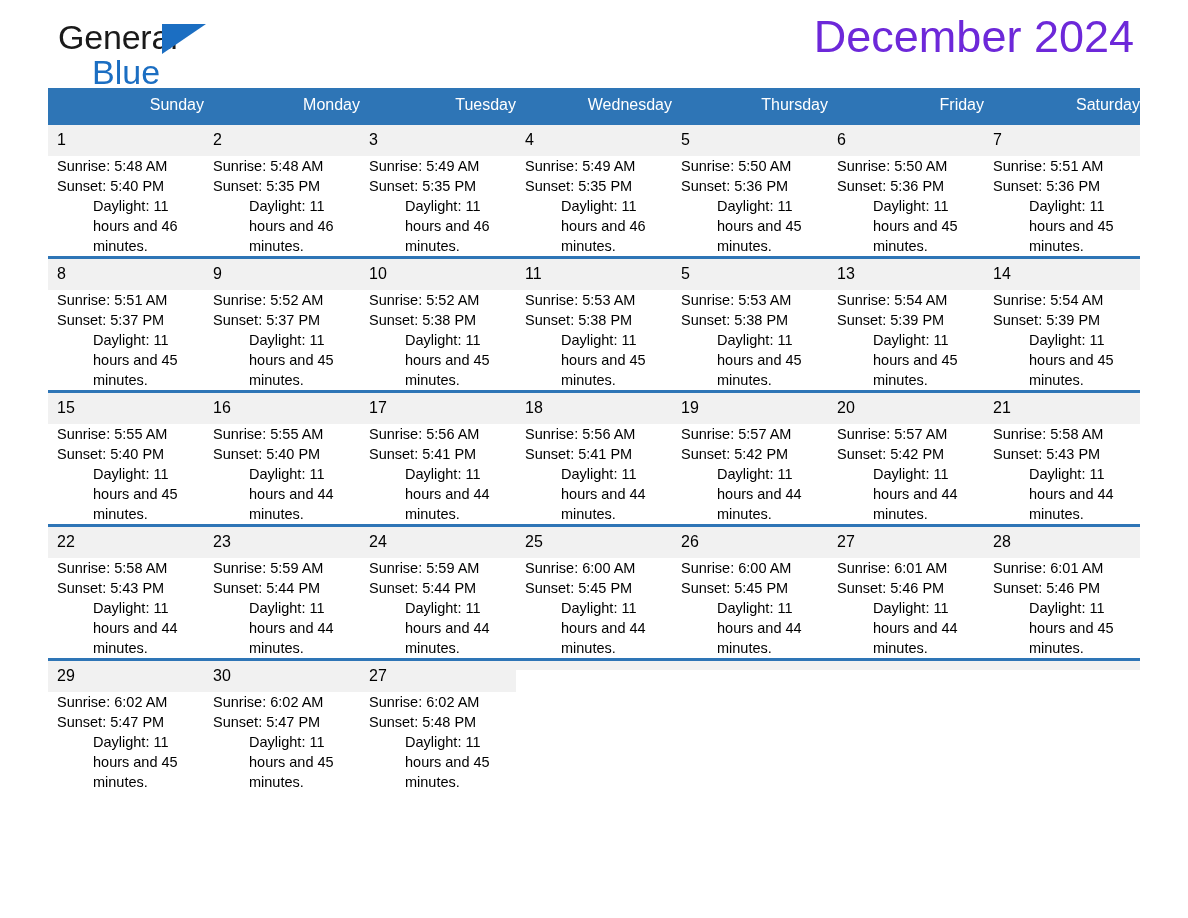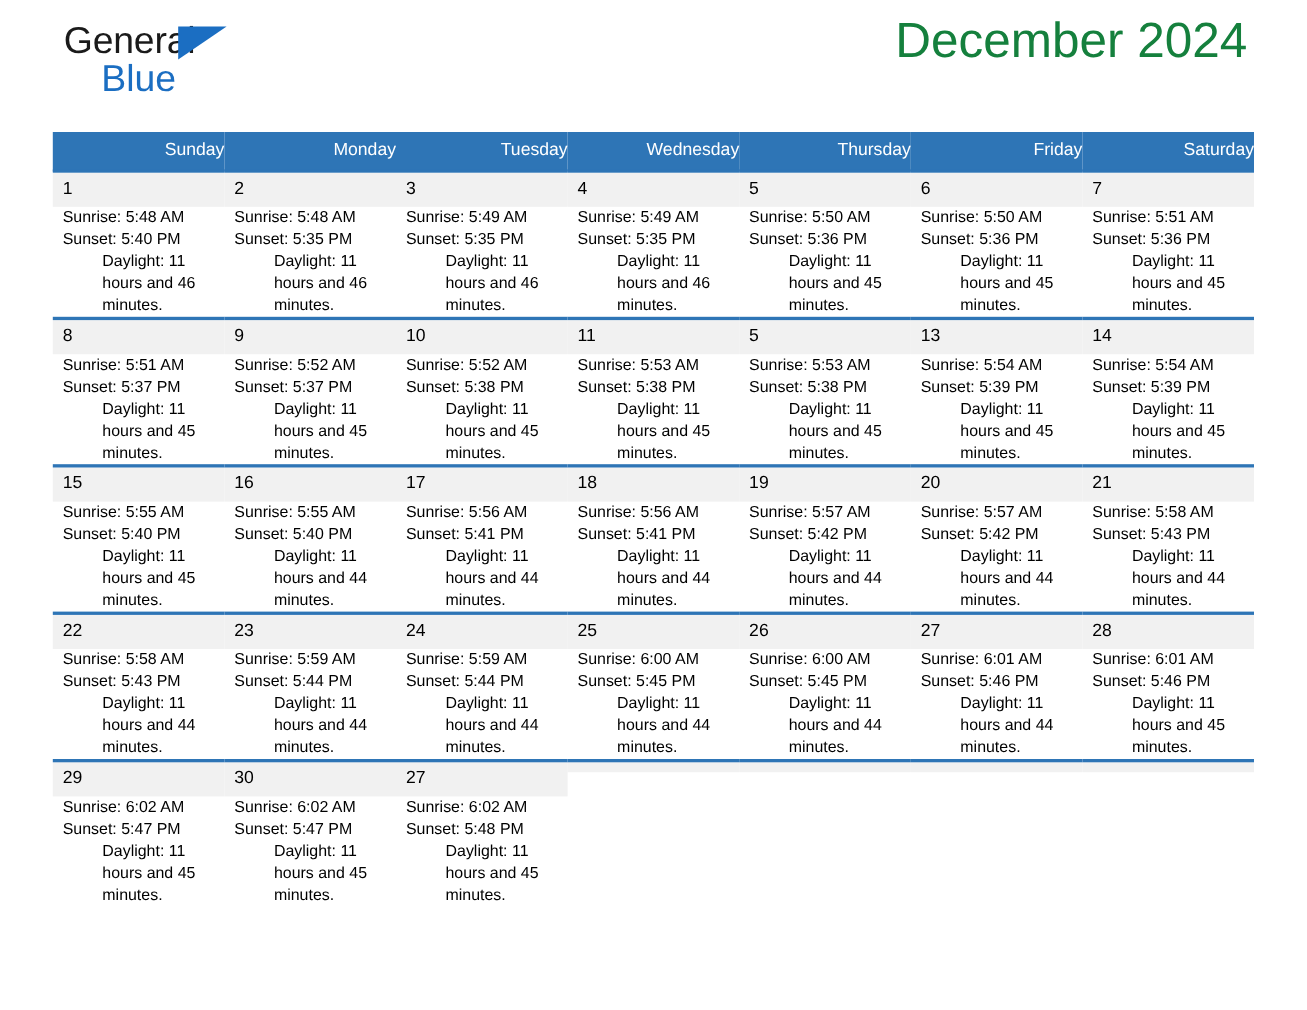--- a/index.html
+++ b/index.html
@@ -18,21 +18,21 @@
     position: relative;
     width: 1188px;
     height: 918px;
     box-sizing: border-box;
     padding: 0 48px;
   }
 
   
   .header {
     position: relative;
-    height: 120px;
+    height: 88px;
     text-decoration: underline;
   }
   .brand {
     position: absolute;
     left: 10px;
     top: 18px;
     width: 260px;
     height: 78px;
   }
   .brand-row1 {
@@ -66,21 +66,21 @@
   .title-block {
     position: absolute;
     right: 6px;
     top: 8px;
     text-align: right;
   }
   .month-title {
     font-size: 45px;
     font-weight: normal;
     line-height: 58px;
-    color: #15803d;
+    color: #6d28d9;
     white-space: nowrap;
   }
   .location-title {
     font-size: 25px;
     font-weight: normal;
     line-height: 34px;
     color: #000000;
     white-space: nowrap;
   }
 

